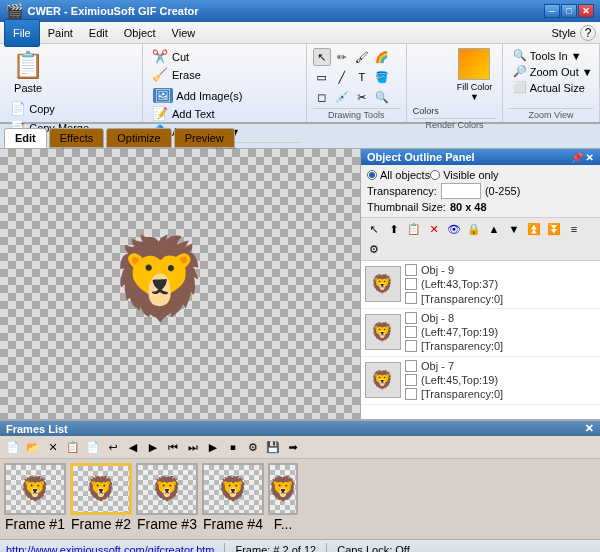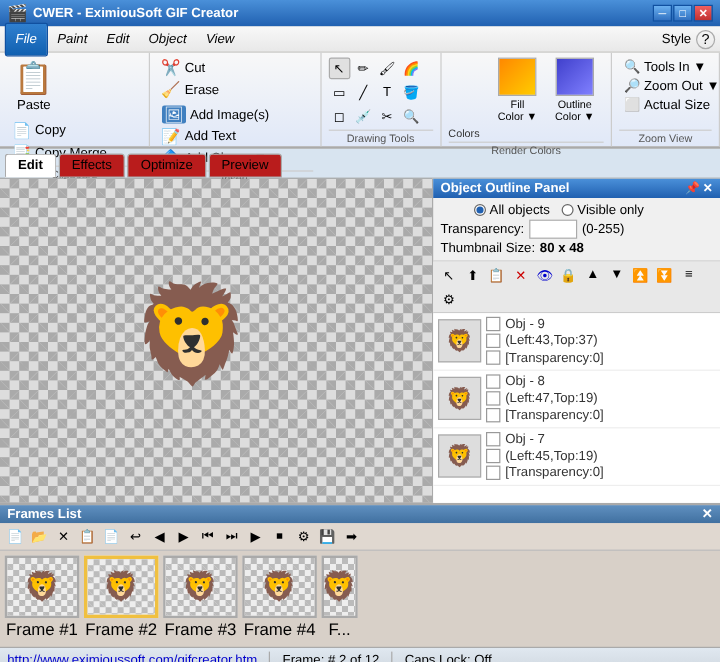--- a/index.html
+++ b/index.html
@@ -38,21 +38,20 @@
       align-items: center;
       padding: 0 4px;
       border-bottom: 1px solid #ccc;
     }
     .menu-item {
       padding: 2px 8px;
       cursor: pointer;
       height: 28px;
       display: flex; align-items: center;
       border-radius: 2px;
-      font-style: italic;
     }
     .menu-item.active {
       background: linear-gradient(to bottom, #3080d0, #1060b0);
       color: white;
       border: 1px solid #1050a0;
     }
     .menu-bar-right { margin-left: auto; display: flex; align-items: center; gap: 4px; }
 
     
     .ribbon {
@@ -110,21 +109,21 @@
       background: #d8e4f0;
       padding: 4px 4px 0;
       border-bottom: 1px solid #aaa;
     }
     .tab {
       padding: 3px 10px;
       cursor: pointer;
       border: 1px solid transparent;
       border-radius: 3px 3px 0 0;
       font-size: 11px;
-      background: #b91c1c;
+      background: #a16207;
       margin-right: 2px;
       border-color: #aaa;
     }
     .tab.active {
       background: white;
       border-bottom-color: white;
       font-weight: bold;
     }
 
     
@@ -180,21 +179,21 @@
       align-items: center;
       justify-content: space-between;
     }
     .panel-title-btns { display: flex; gap: 2px; }
     .panel-title-btn { cursor: pointer; font-size: 10px; color: white; }
     .panel-section {
       padding: 4px 6px;
       border-bottom: 1px solid #ccc;
     }
     .panel-section-title { font-weight: bold; text-align: center; margin-bottom: 3px; }
-    .radio-row { display: flex; gap: 10px; align-items: center; margin-bottom: 2px; margin-left: 28px; }
+    .radio-row { display: flex; align-items: center; margin-bottom: 2px; }
     .radio-option { display: flex; align-items: center; gap: 3px; cursor: pointer; }
     .radio-circle {
       width: 10px; height: 10px;
       border-radius: 50%;
       border: 1px solid #666;
       background: white;
       display: flex; align-items: center; justify-content: center;
     }
     .radio-circle.selected::after {
       content: '';
@@ -461,24 +460,20 @@
     </div>
     <div class="ribbon-group-label">Drawing Tools</div>
   </div>
 
   <div class="ribbon-group" style="min-width: 90px;">
     <div class="ribbon-group-content" style="flex-direction: column; gap: 2px;">
       <div style="display: flex; gap: 6px;">
         <div style="display: flex; flex-direction: column; align-items: center; gap: 2px; margin-left: 40px;">
           <div style="width: 32px; height: 32px; background: linear-gradient(135deg, #ff8800, #ffcc00); border: 1px solid #aaa; cursor: pointer;"></div>
           <span style="font-size:9px; text-align:center;">Fill Color ▼</span>
-        </div>
-        <div style="display: flex; flex-direction: column; align-items: center; gap: 2px;">
-          <div style="width: 32px; height: 32px; background: linear-gradient(135deg, #4040cc, #8080ff); border: 1px solid #aaa; cursor: pointer;"></div>
-          <span style="font-size:9px; text-align:center;">Outline Color ▼</span>
         </div>
       </div>
       <div class="colors-label">Colors</div>
     </div>
     <div class="ribbon-group-label">Render Colors</div>
   </div>
 
   <div class="ribbon-group" style="min-width: 90px;">
     <div class="ribbon-group-content">
       <div class="zoom-col">

